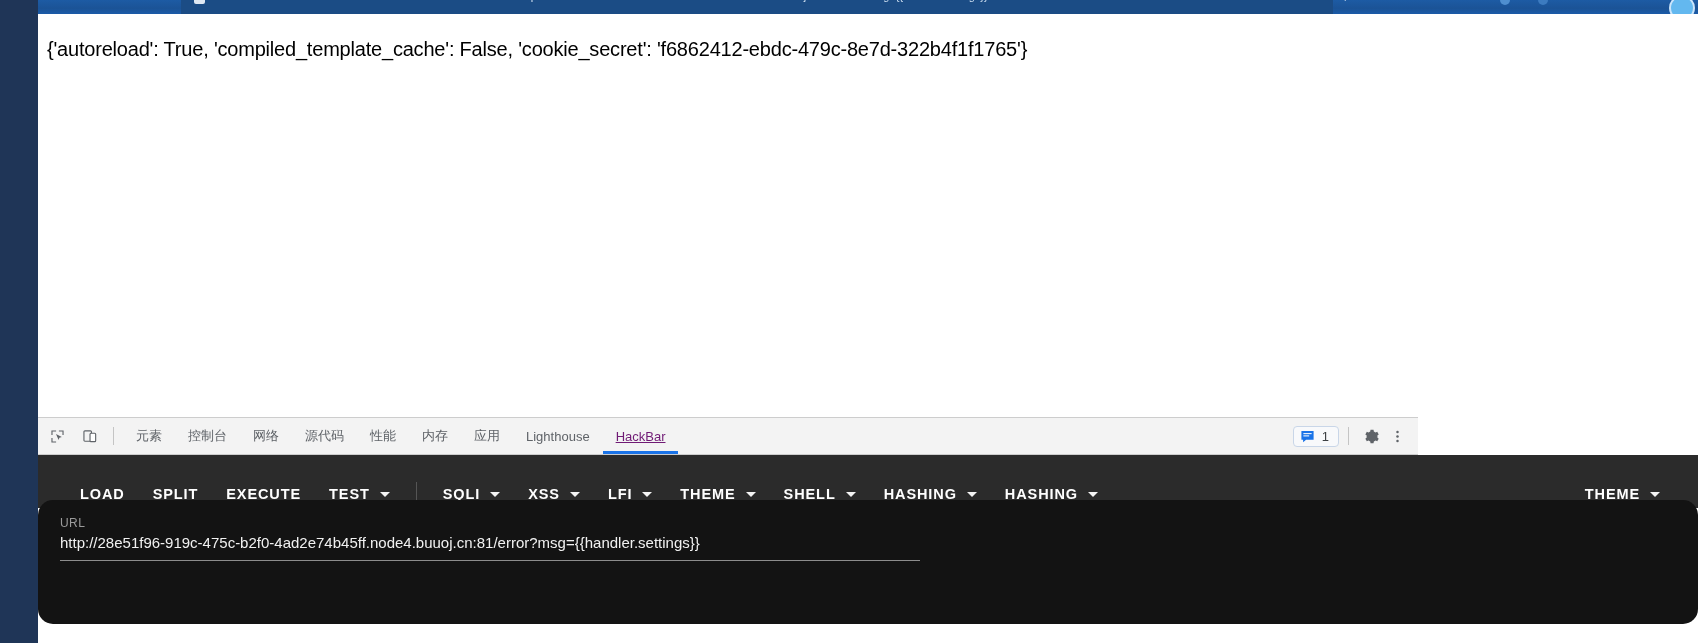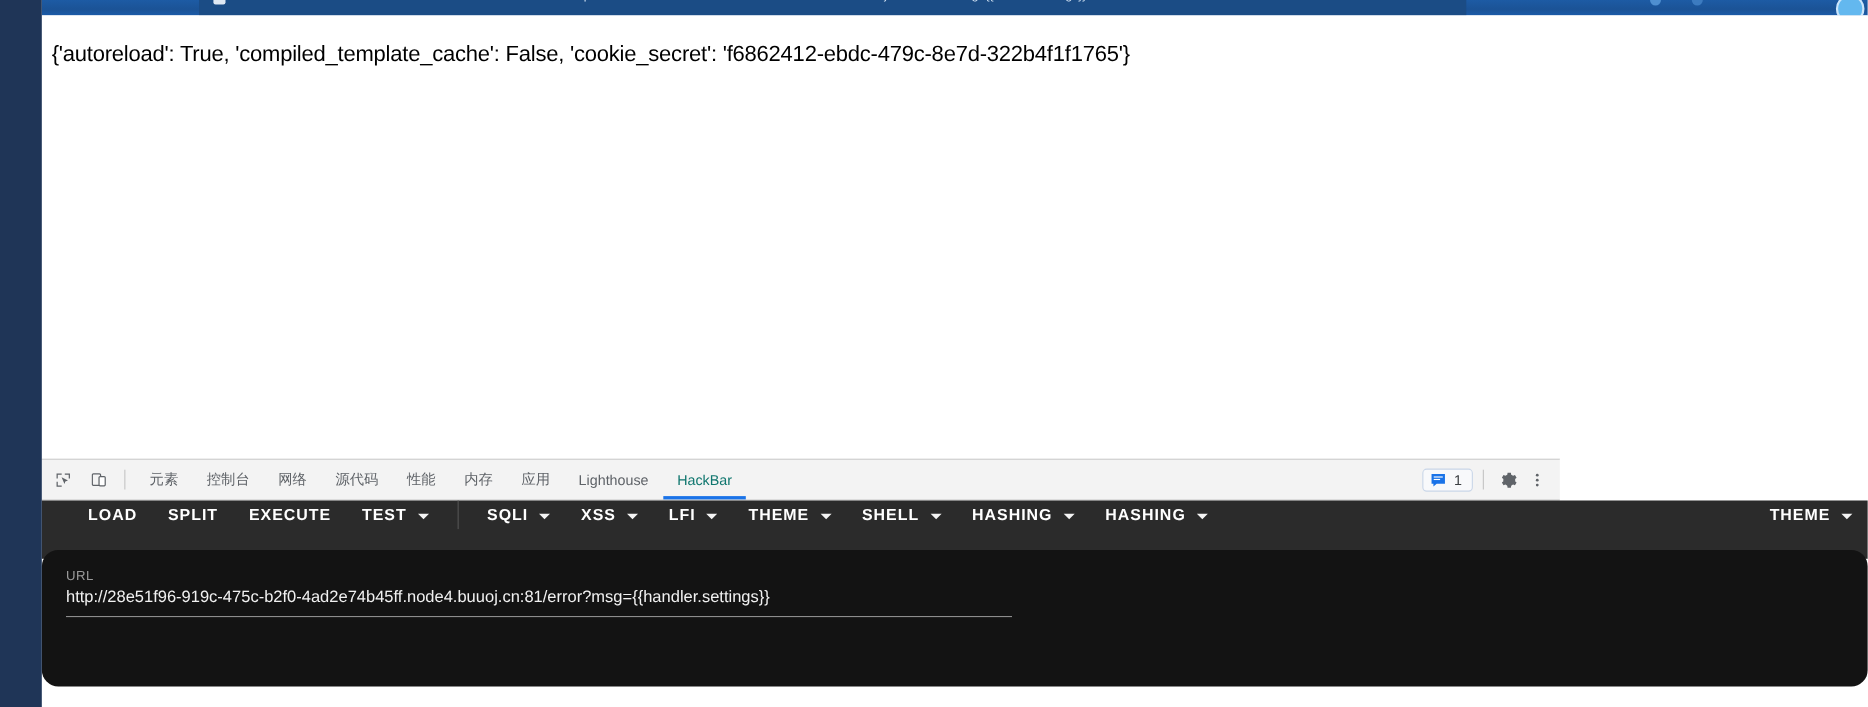--- a/index.html
+++ b/index.html
@@ -152,21 +152,22 @@
   .dt-tab {
     display: flex;
     align-items: center;
     padding: 0 13px;
     font-size: 13px;
     color: #5f6368;
     white-space: nowrap;
     position: relative;
   }
   .dt-tab.active {
-    color: #0f766e;
+    color: #701a75;
+    text-decoration: underline;
   }
   .dt-tab.active::after {
     content: "";
     position: absolute;
     left: 0; right: 0; bottom: 0;
     height: 3px;
     background: #1a73e8;
   }
   .dt-right {
     margin-left: auto;
@@ -195,23 +196,24 @@
   }
 
   
   .hackbar {
     position: absolute;
     left: 38px; top: 455px;
     width: 1660px;
     height: 53px;
     background: #2b2b2b;
     display: flex;
-    align-items: flex-start;
+    align-items: flex-end;
     box-sizing: border-box;
     padding-left: 28px;
+    padding-right: 24px;
   }
   .hb-item {
     display: flex;
     align-items: center;
     gap: 10px;
     padding: 6px 14px;
     color: #ffffff;
     font-size: 14.5px;
     font-weight: bold;
     letter-spacing: 0.9px;

